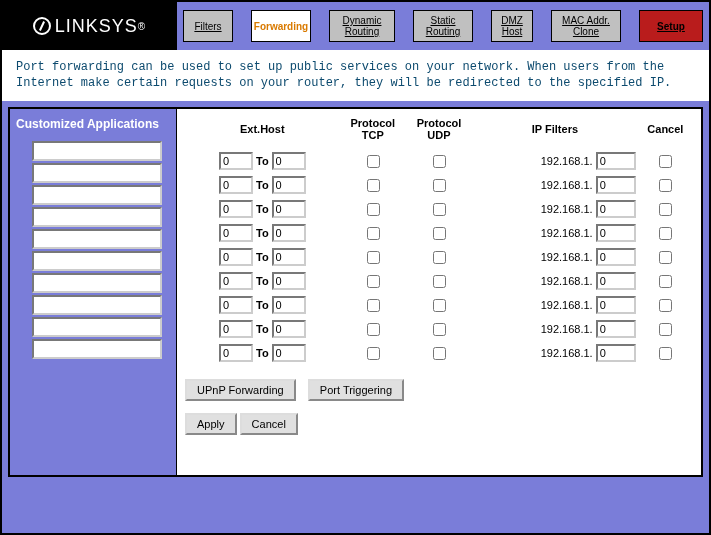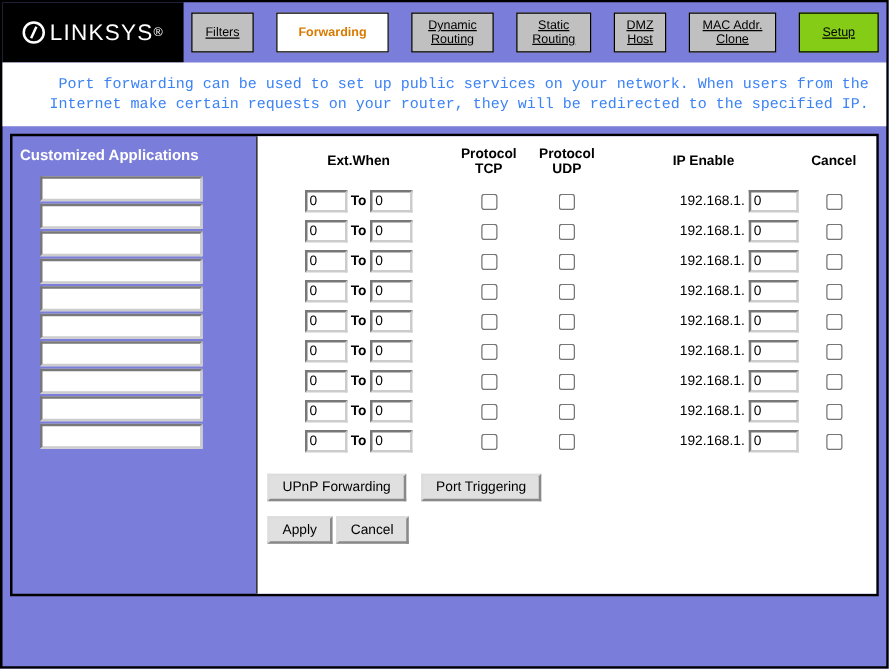--- a/index.html
+++ b/index.html
@@ -75,23 +75,24 @@
     padding: 0 5px;
     line-height: 1.1;
   }
   .tab.active {
     background: #fff;
     color: #d97a00;
     font-weight: bold;
     text-decoration: none;
   }
   .tab.setup {
-    background: #84cc16;
+    background: #b91c1c;
     color: #000;
     text-decoration: underline;
+    font-weight: bold;
   }
   .second-row {
     display: flex;
     align-items: stretch;
   }
   .title-cell {
     width: 178px;
     background: #000;
     color: #fff;
     text-align: center;
@@ -100,34 +101,33 @@
     font-size: 16px;
     letter-spacing: 1px;
   }
   .desc-cell {
     flex: 1;
     background: #fff;
     padding: 10px 14px;
     font-family: "Courier New", monospace;
     font-size: 12px;
     line-height: 1.3;
-    color: #3b82f6;
-    text-align: right;
+    color: #0c4a6e;
   }
   .content-outer {
     padding: 6px;
   }
   .content-border {
     border: 2px solid #000;
     background: #7a7dd9;
     display: flex;
     height: 370px;
   }
   .left-col {
-    width: 195px;
+    width: 166px;
     color: #fff;
     padding: 6px 4px;
   }
   .left-header {
     font-weight: bold;
     font-size: 12px;
     text-align: left;
     padding: 2px 2px 8px 2px;
     white-space: nowrap;
   }
@@ -200,21 +200,21 @@
 <div class="frame">
 
   <div class="top-row">
     <div class="logo-cell">
       <span class="logo-circle"></span>
       <span>LINKSYS</span>
         <span class="reg">®</span>
     </div>
     <div class="tabs-cell">
       <div class="tab" style="width:50px">Filters</div>
-      <div class="tab active" style="width:90px">Forwarding</div>
+      <div class="tab active" style="width:60px">Forwarding</div>
       <div class="tab" style="width:66px">Dynamic<br>Routing</div>
       <div class="tab" style="width:60px">Static<br>Routing</div>
       <div class="tab" style="width:42px">DMZ<br>Host</div>
       <div class="tab" style="width:70px">MAC Addr.<br>Clone</div>
       <div class="tab setup" style="width:64px">Setup</div>
     </div>
   </div>
 
   <div class="second-row">
     <div class="desc-cell">Port forwarding can be used to set up public services on your network. When users from the Internet make certain requests on your router, they will be redirected to the specified IP.</div>
@@ -234,24 +234,24 @@
             <input type="text" class="app-input" style="">
             <input type="text" class="app-input" style="">
             <input type="text" class="app-input" style="">
             <input type="text" class="app-input" style="">
           </div>
       </div>
       <div class="right-col">
         <table class="grid">
           <thead>
             <tr>
-              <th style="width:140px">Ext.When</th>
+              <th style="width:140px">Ext.Host</th>
               <th style="width:60px">Protocol TCP</th>
               <th style="width:60px">Protocol UDP</th>
-              <th style="width:150px">IP Enable</th>
+              <th style="width:150px">IP Filters</th>
               <th style="width:50px">Cancel</th>
             </tr>
           </thead>
           <tbody id="rows-body">
               <tr>
                 <td><input type="text" class="port-input" value="0" style=""><span class="to-label">To</span><input type="text" class="port-input" value="0" style=""></td>
                 <td><input type="checkbox" style=""></td>
                 <td><input type="checkbox" style=""></td>
                 <td style="text-align: right;"><span>192.168.1.</span> <input type="text" class="ip-input" value="0" style=""></td>
                 <td><input type="checkbox" style=""></td>

